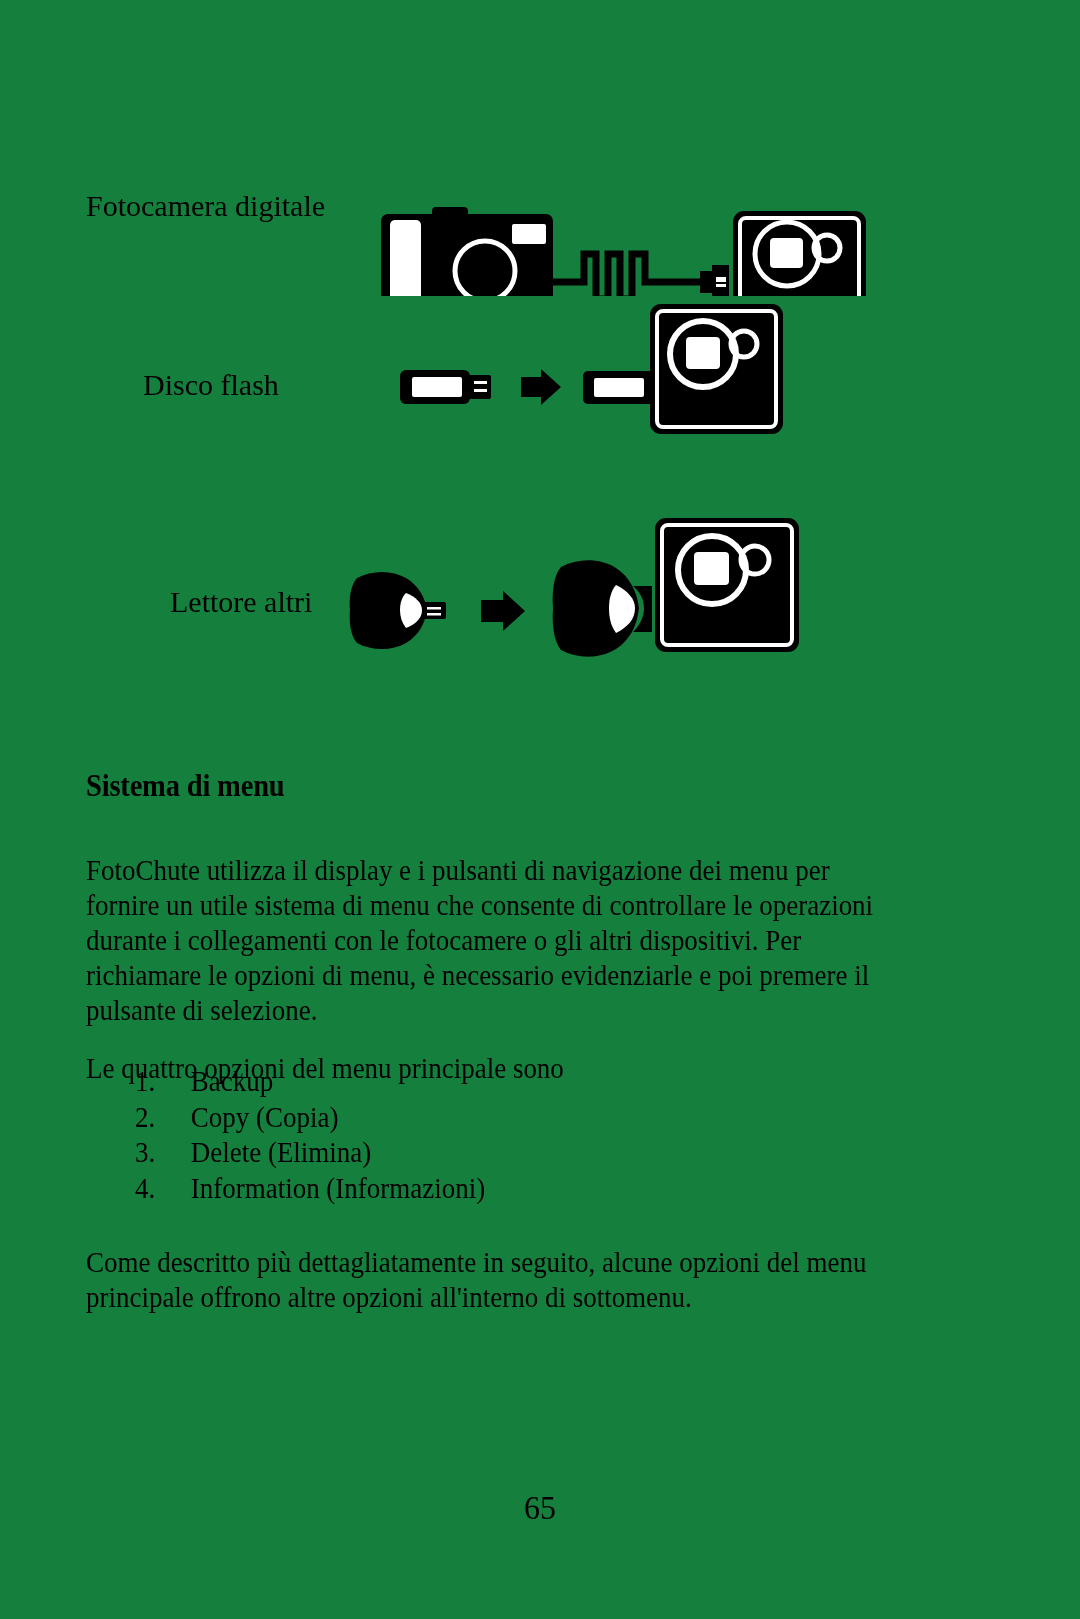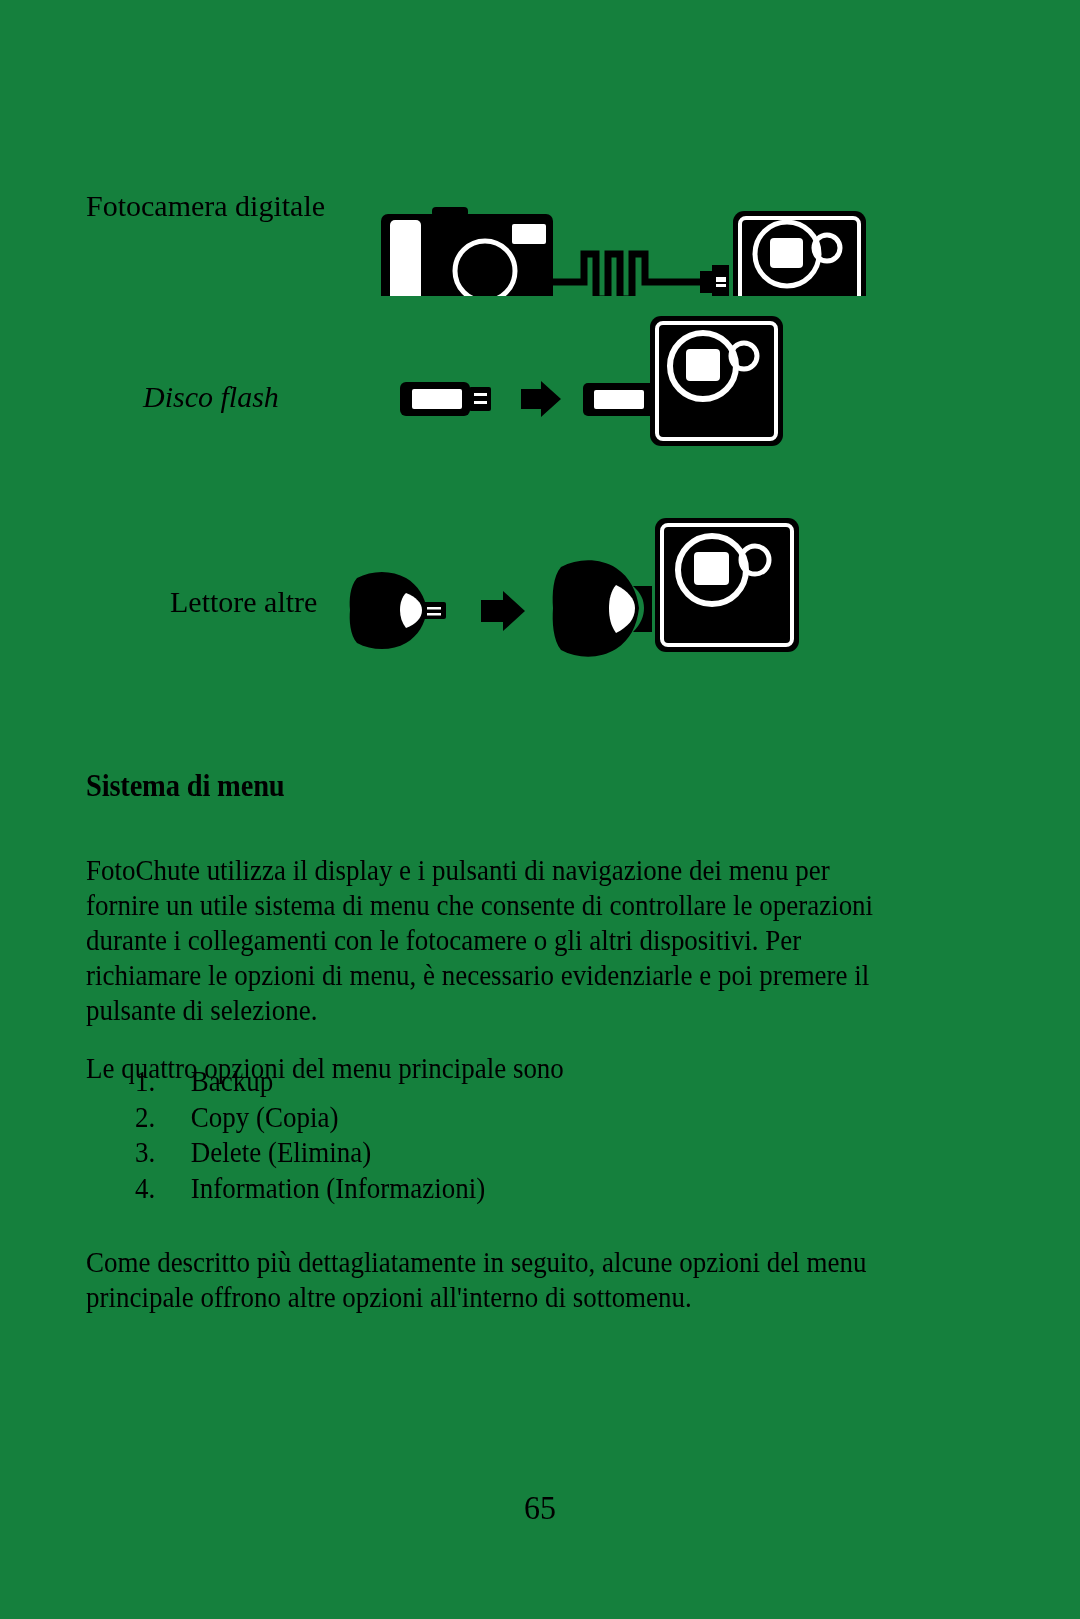--- a/index.html
+++ b/index.html
@@ -23,21 +23,21 @@
   }
 
   
   .diagram-row {
     position: absolute;
     left: 0;
     width: 1080px;
     height: 200px;
   }
   .row-camera   { top: 96px; }
-  .row-flash    { top: 304px; font-style: italic; }
+  .row-flash    { top: 292px; }
   .row-reader   { top: 500px; }
 
   .dev-label {
     position: absolute;
     font-family: "Liberation Serif", serif;
     font-size: 30px;
     line-height: 1;
     color: #000;
     white-space: nowrap;
   }
@@ -181,21 +181,21 @@
         <rect x="657" y="19" width="119" height="116" rx="6" ry="6" fill="none" stroke="#fff" stroke-width="4"></rect>
         <circle cx="703" cy="62" r="33" fill="none" stroke="#fff" stroke-width="6"></circle>
         <rect x="686" y="45" width="34" height="32" rx="4" ry="4" fill="#fff"></rect>
         <circle cx="744" cy="52" r="13" fill="none" stroke="#fff" stroke-width="5"></circle>
       </g>
     </svg>
   </div>
 
   <div class="diagram-row row-reader">
 
-    <div class="dev-label lbl-reader">Lettore altre</div>
+    <div class="dev-label lbl-reader">Lettore altri</div>
 
     <svg class="art" width="1080" height="200" viewBox="0 0 1080 200">
 
       <g>
         <path d="M357,78 C372,70 392,70 406,78 C418,85 425,97 427,110
                  C425,124 418,136 406,143 C392,151 372,151 357,143
                  C350,135 349,120 350,110 C349,100 350,86 357,78 Z" fill="#000"></path>
         <path d="M406,93 C416,97 422,103 422,110 C422,118 416,124 406,128
                  C402,123 400,117 400,110 C400,103 402,97 406,93 Z" fill="#fff"></path>
         <rect x="422" y="102" width="24" height="17" rx="2" ry="2" fill="#000"></rect>

